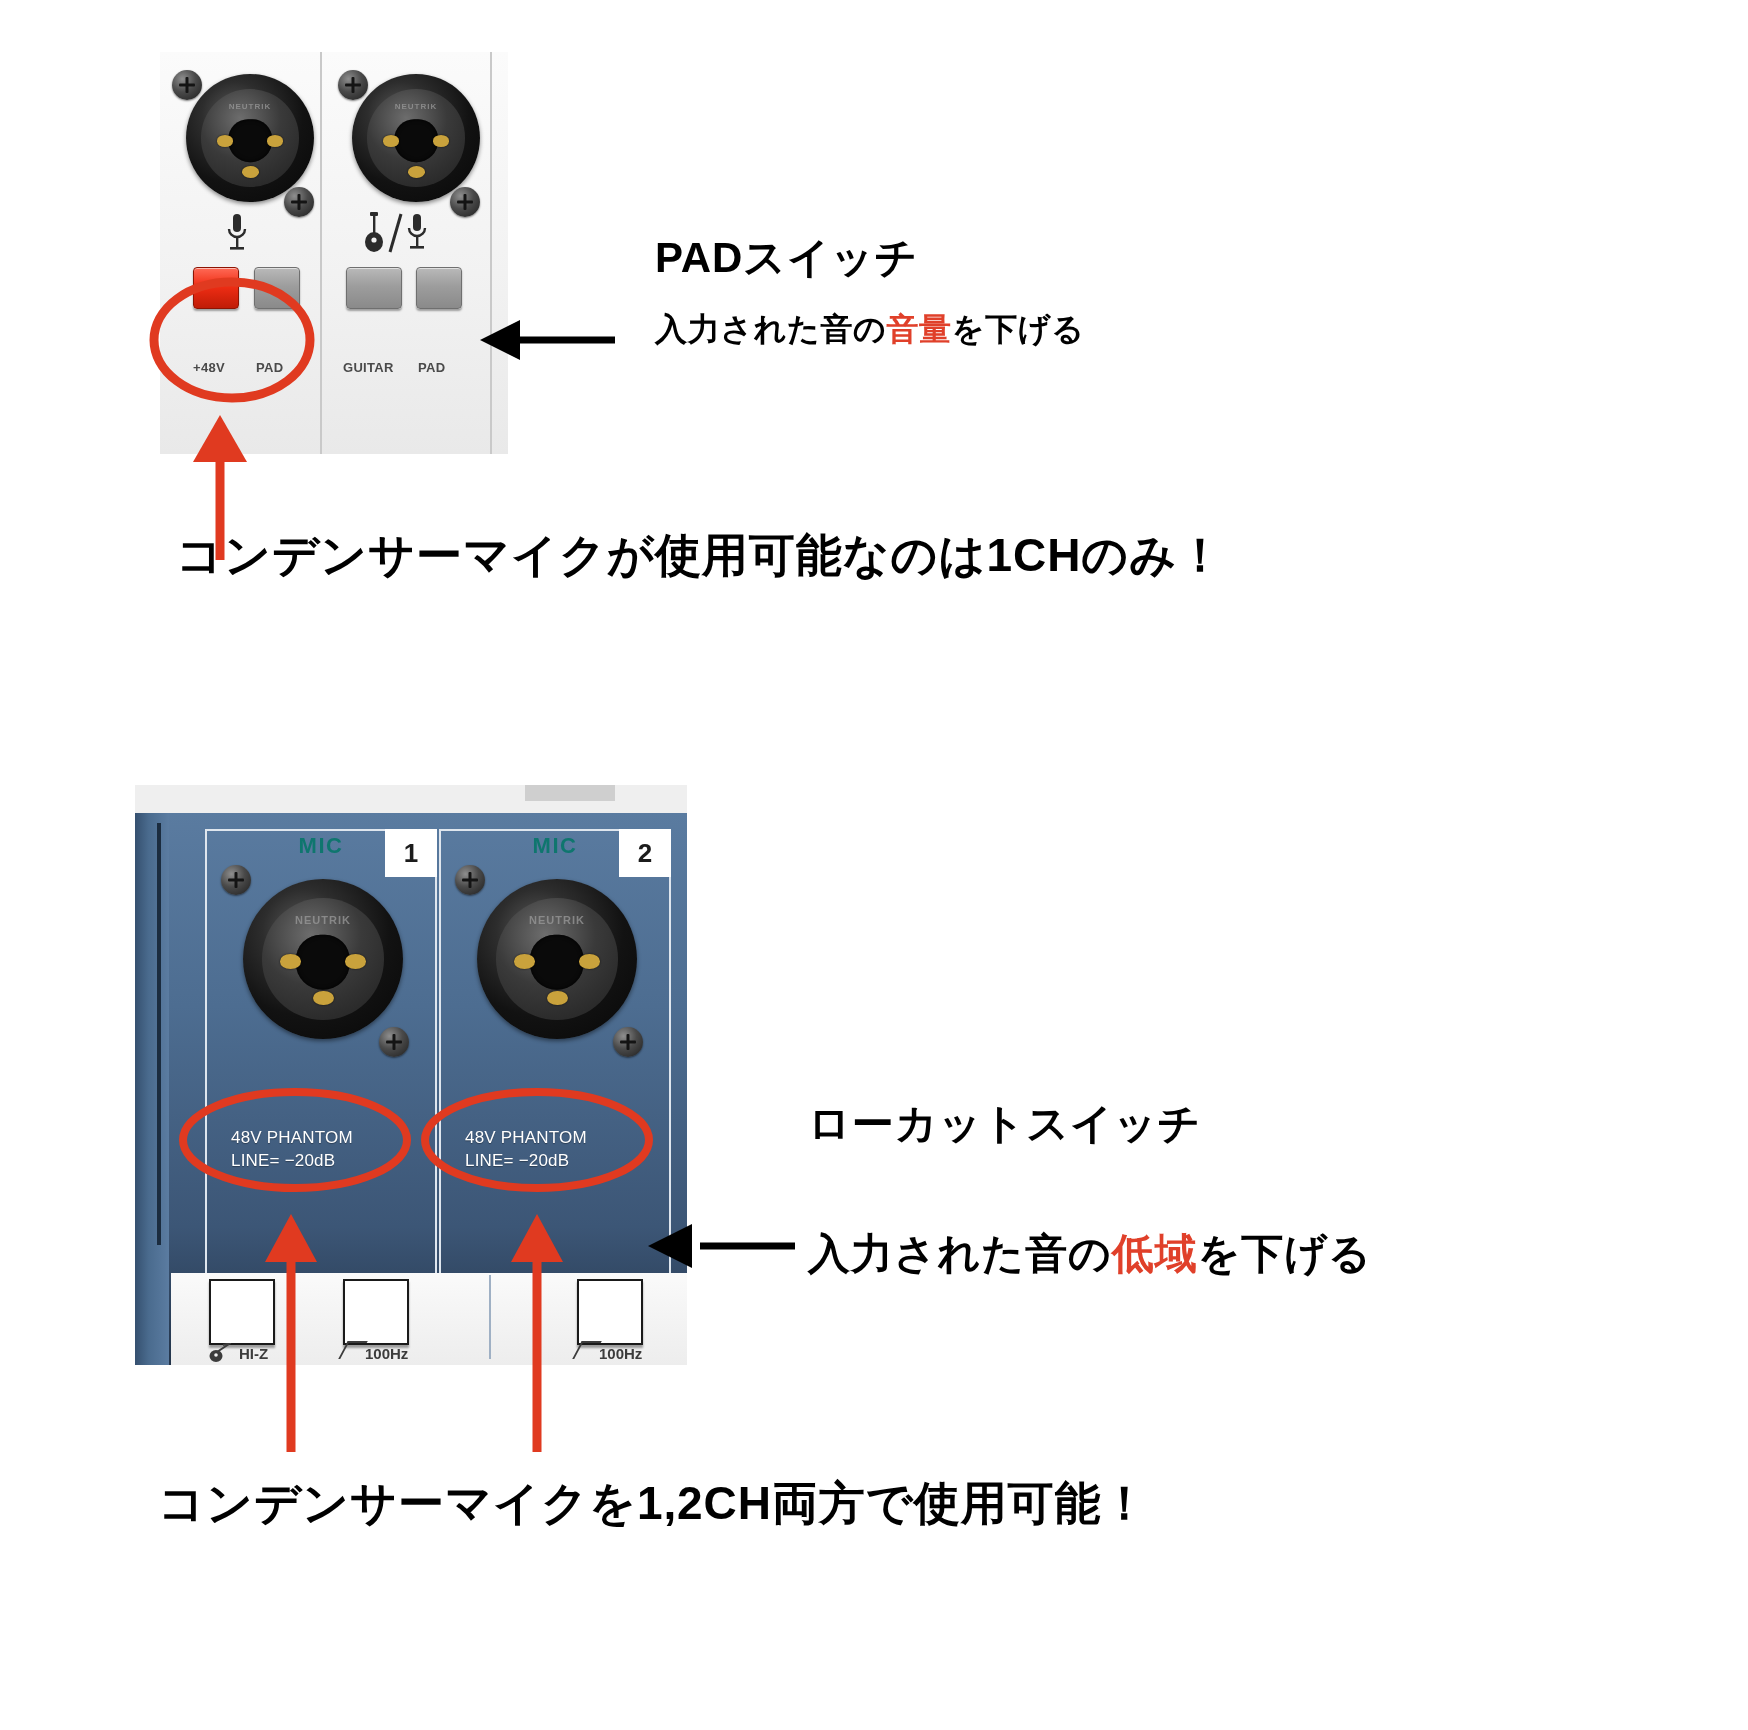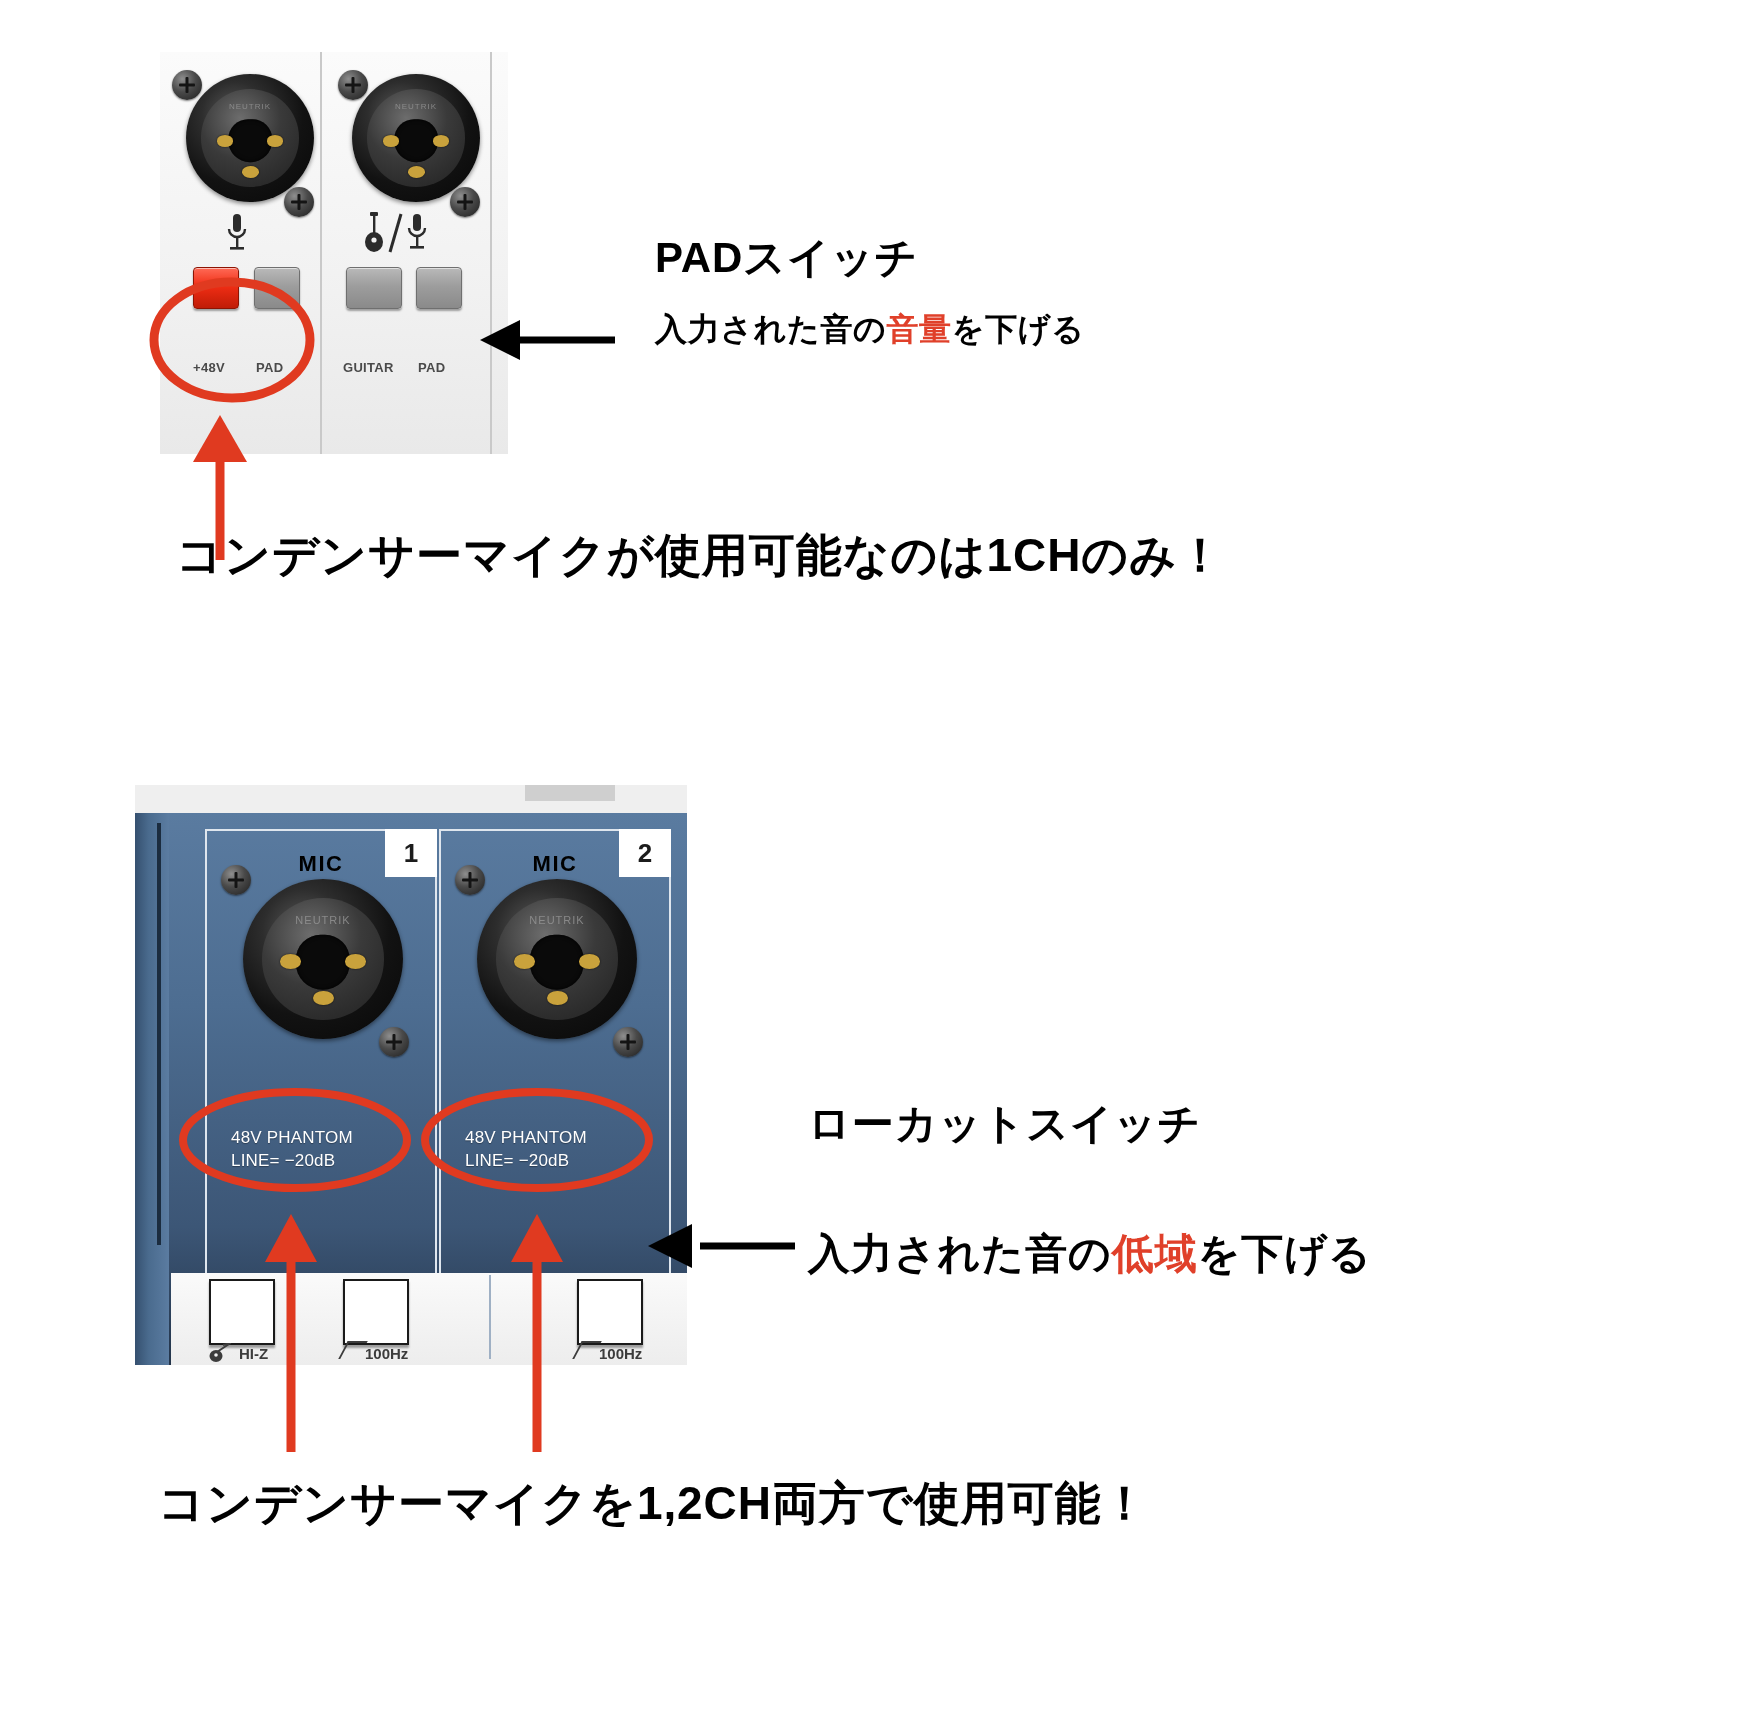--- a/index.html
+++ b/index.html
@@ -77,21 +77,21 @@
     background: #c9a23c;
     box-shadow: 0 0 2px rgba(0,0,0,.7);
   }
   .xlr .brand {
     position: absolute;
     left: 50%; top: 22%;
     transform: translateX(-50%);
     font-size: 8px;
     color: #9a9a9a;
     letter-spacing: 1px;
-    font-weight: normal;
+    font-weight: bold;
     opacity: .75;
   }
   .screw {
     position: absolute;
     width: 30px; height: 30px;
     border-radius: 50%;
     background: radial-gradient(circle at 35% 30%, #8e8e8e 0%, #4a4a4a 45%, #1d1d1d 100%);
     box-shadow: 0 1px 2px rgba(0,0,0,.5);
   }
   .screw::before, .screw::after {
@@ -161,22 +161,22 @@
   .chan {
     position: absolute;
     top: 44px;
     width: 232px;
     height: 450px;
     border: 2px solid #dfe6ee;
     border-top: 2px solid #dfe6ee;
     box-sizing: border-box;
   }
   .chan .mic-txt {
-    position: absolute; top: 20px; left: 50%; transform: translateX(-50%);
-    color: #000000; font-weight: bold; font-size: 22px; letter-spacing: 1.5px;
+    position: absolute; top: 2px; left: 50%; transform: translateX(-50%);
+    color: #0f766e; font-weight: bold; font-size: 22px; letter-spacing: 1.5px;
   }
   .chan .num {
     position: absolute; top: -2px; right: -2px;
     width: 52px; height: 48px;
     background: #ffffff;
     color: #1c1c1c; font-weight: bold; font-size: 26px;
     display: flex; align-items: center; justify-content: center;
   }
   .chan .phantom {
     position: absolute;

